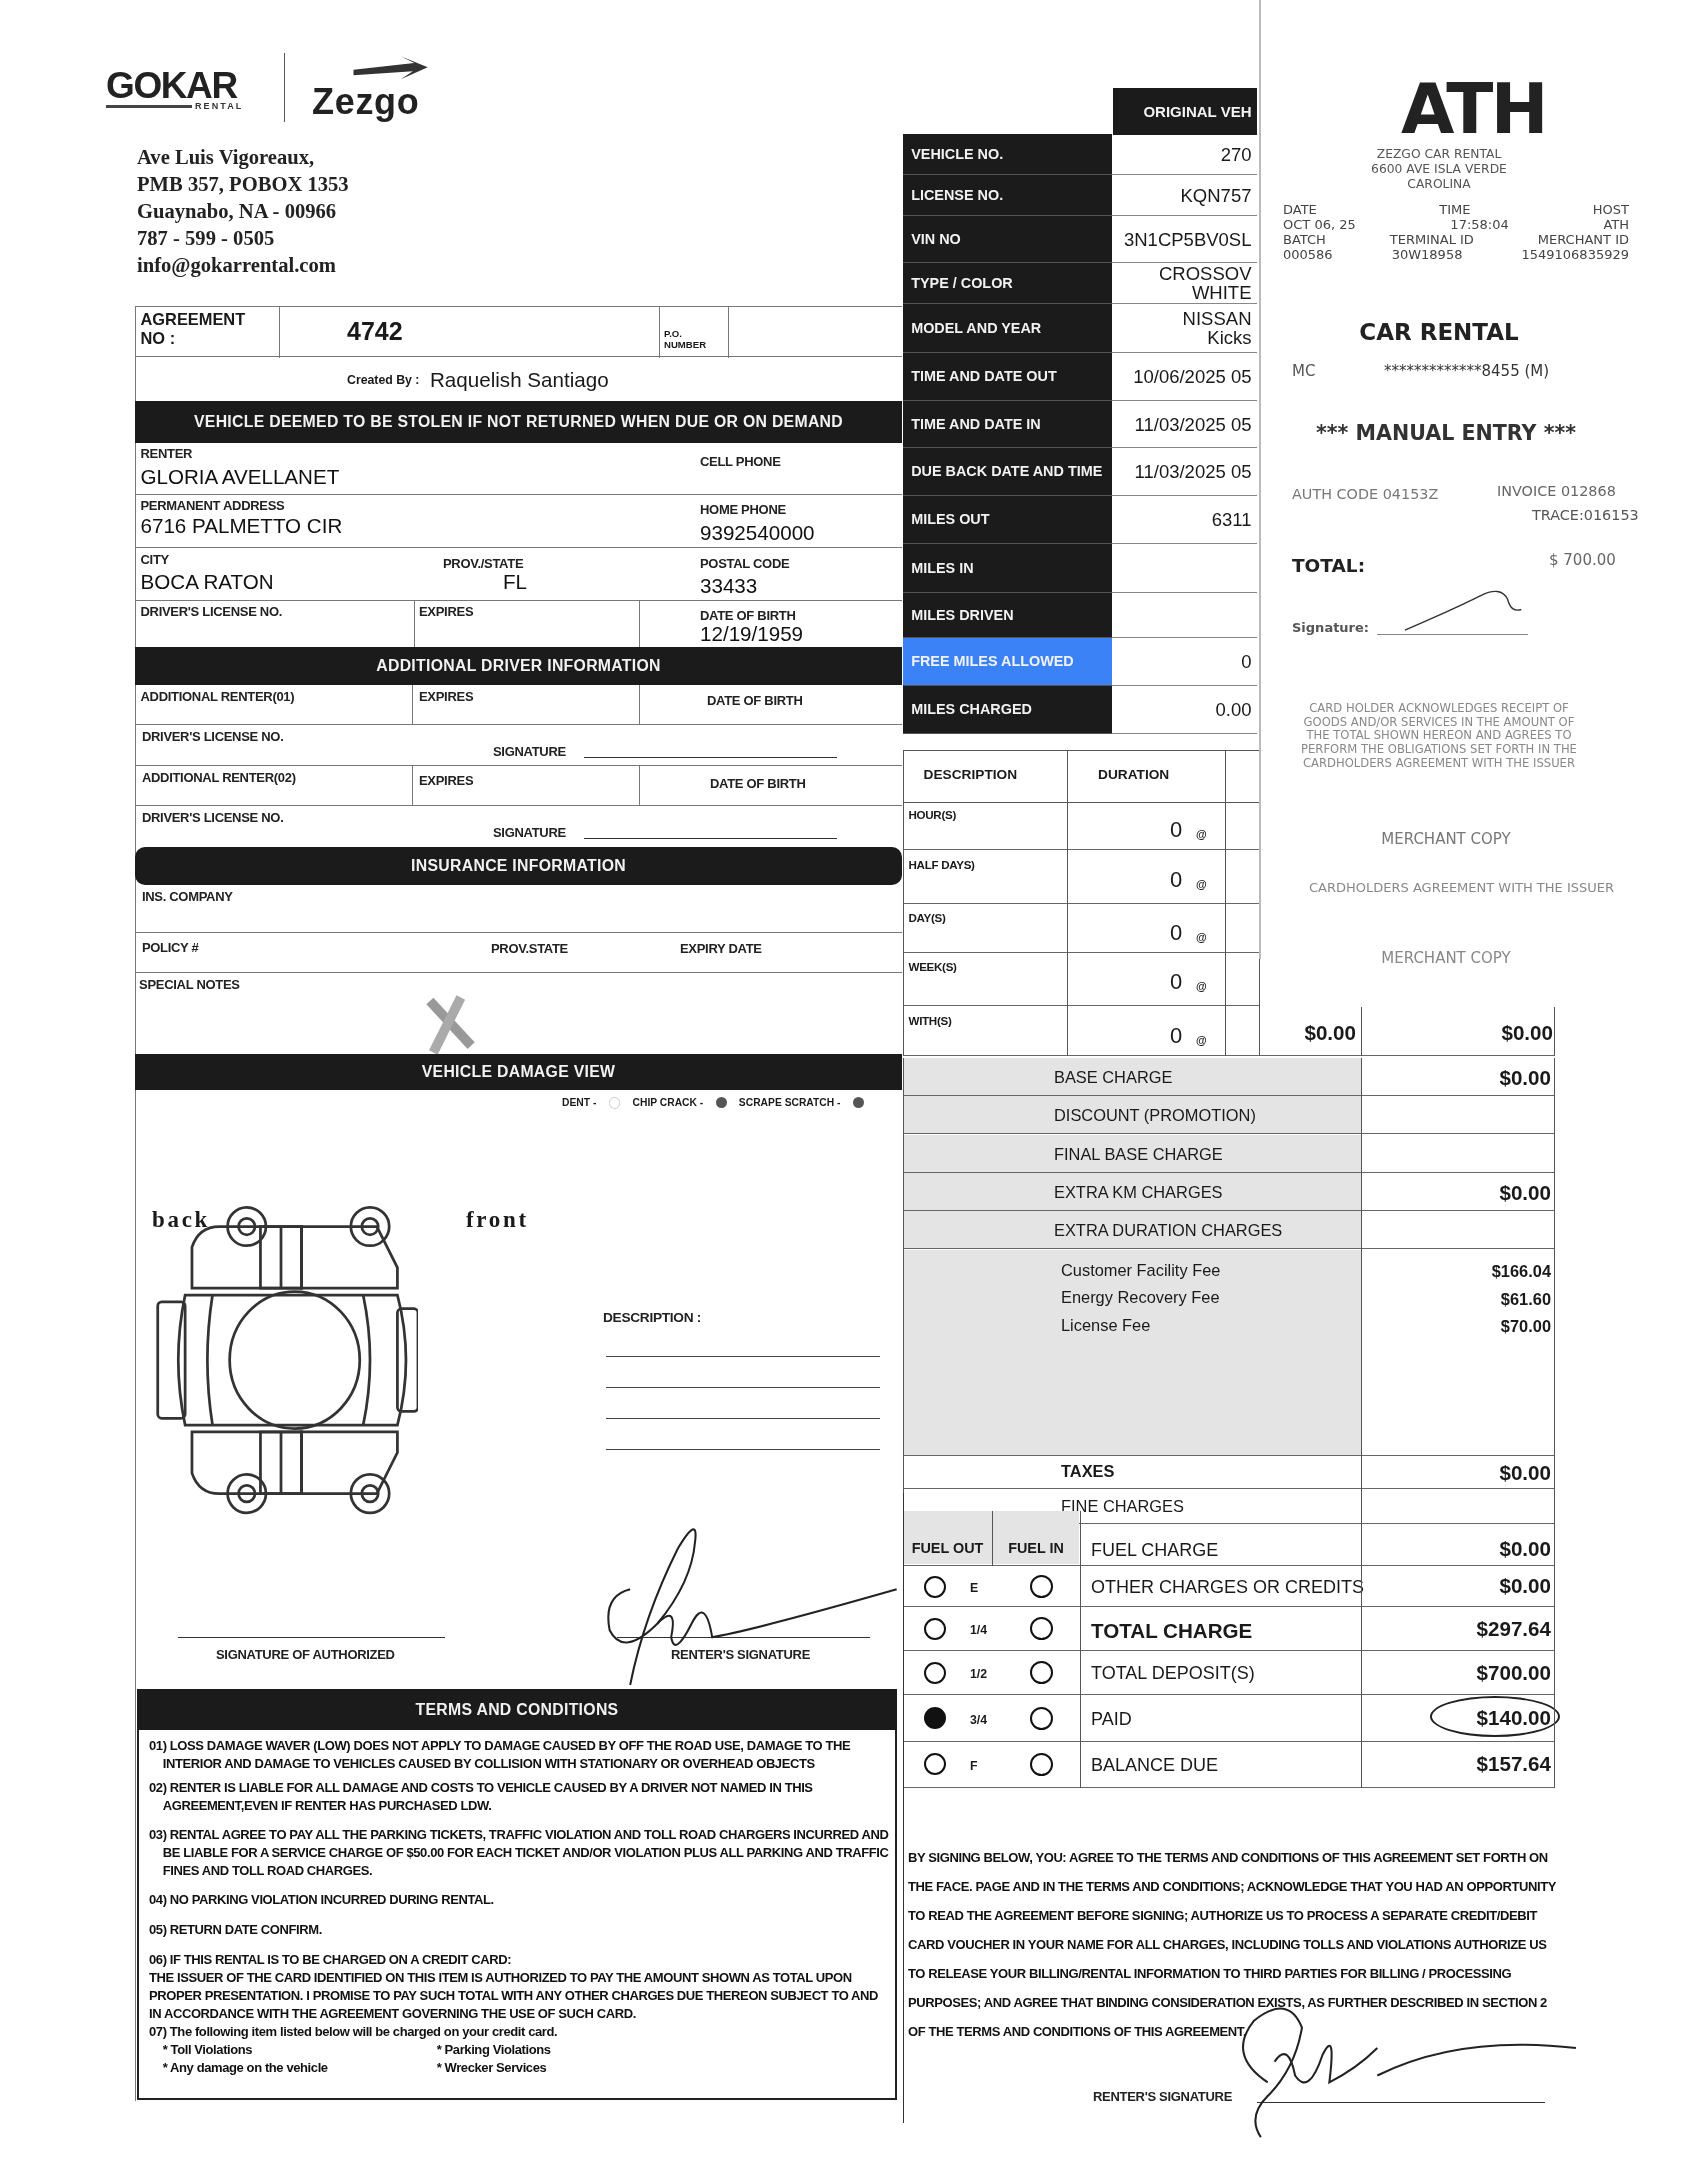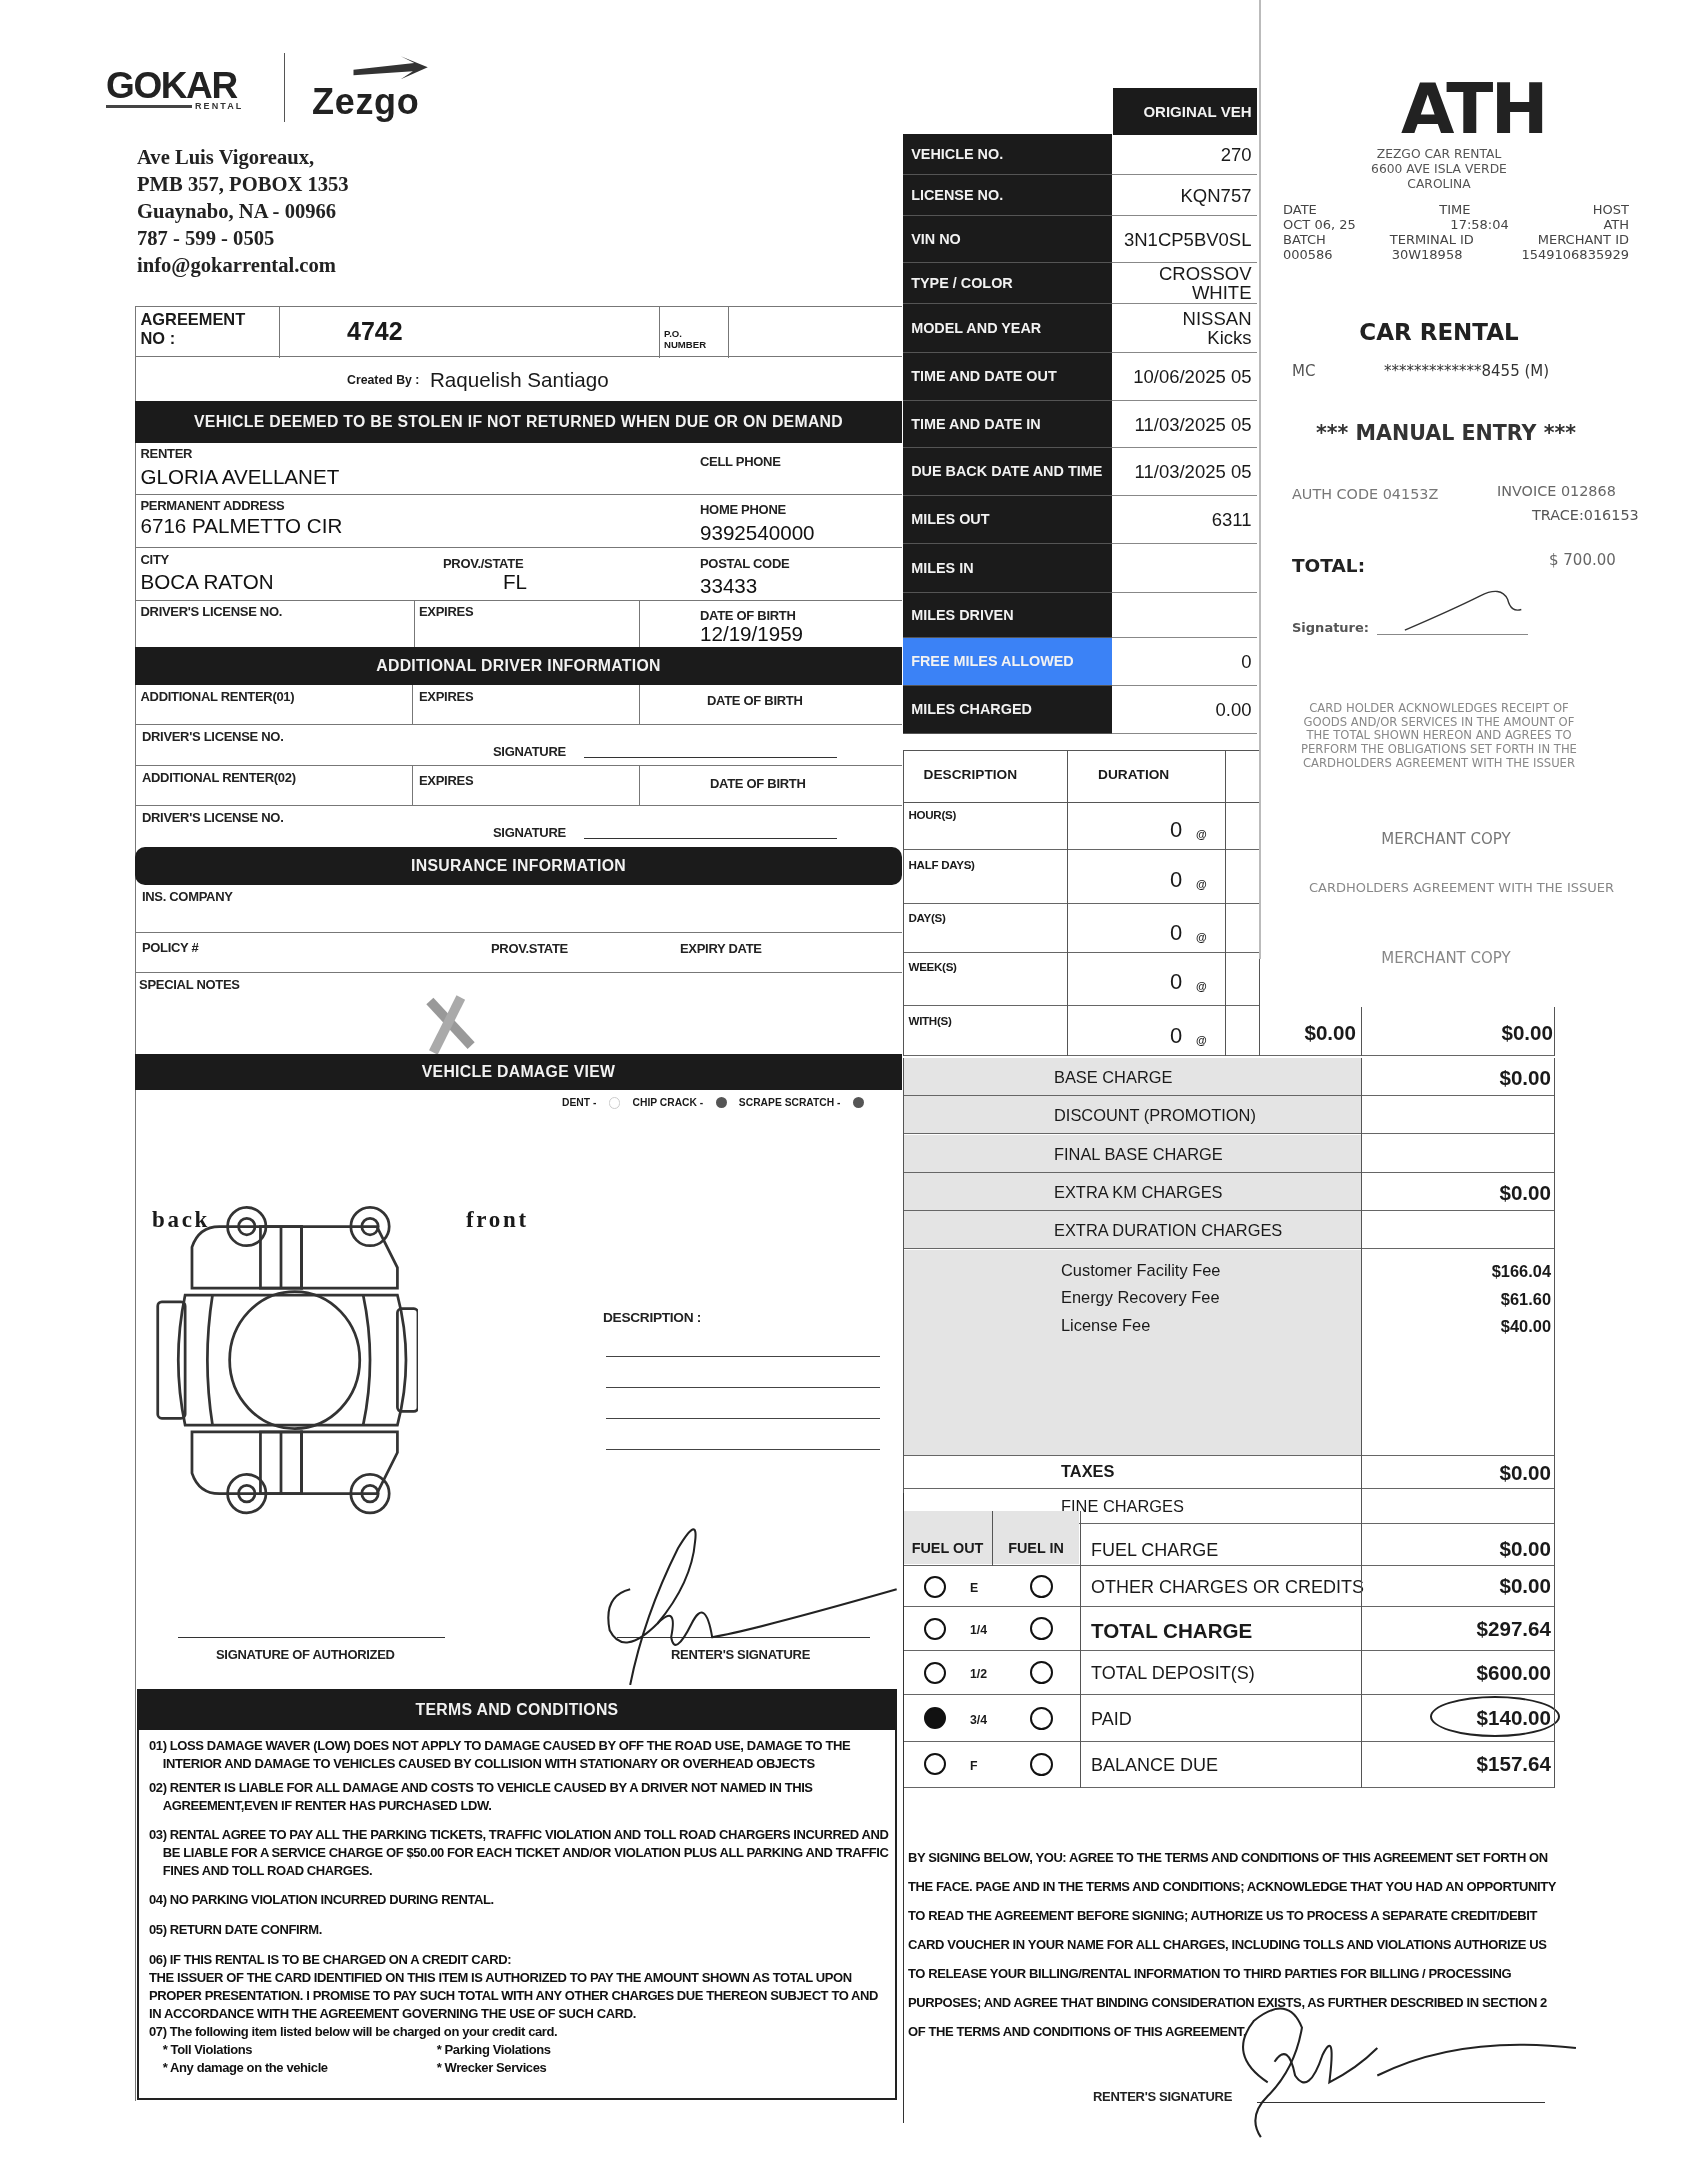--- a/index.html
+++ b/index.html
@@ -328,21 +328,21 @@
       <div style="position: absolute; left: 151px; top: 10.3px; font-size: 16.4px;">EXTRA DURATION CHARGES</div>
       <div style="position: absolute; left: 480px; top: 8.2px; width: 168px; text-align: right; font-size: 20.6px; font-weight: bold;"></div>
     </div>
     <div style="position: absolute; left: 0px; top: 192px; width: 651px; height: 206px; border-bottom: 1.4px solid rgb(102, 102, 102); box-sizing: border-box;">
       <div style="position: absolute; left: 0px; top: 0px; width: 458px; height: 100%; background: rgb(228, 228, 228);"></div>
       <div style="position: absolute; left: 158px; top: 11px; font-size: 16.4px;">Customer Facility Fee</div>
       <div style="position: absolute; left: 480px; top: 12.3px; width: 168px; text-align: right; font-size: 16.4px; font-weight: bold;">$166.04</div>
       <div style="position: absolute; left: 158px; top: 38px; font-size: 16.4px;">Energy Recovery Fee</div>
       <div style="position: absolute; left: 480px; top: 40px; width: 168px; text-align: right; font-size: 16.4px; font-weight: bold;">$61.60</div>
       <div style="position: absolute; left: 158px; top: 66px; font-size: 16.4px;">License Fee</div>
-      <div style="position: absolute; left: 480px; top: 67px; width: 168px; text-align: right; font-size: 16.4px; font-weight: bold;">$40.00</div>
+      <div style="position: absolute; left: 480px; top: 67px; width: 168px; text-align: right; font-size: 16.4px; font-weight: bold;">$70.00</div>
     </div>
     <div style="position: absolute; left: 0px; top: 397px; width: 651px; height: 34px; border-bottom: 1.4px solid rgb(102, 102, 102); box-sizing: border-box;">
       <div style="position: absolute; left: 158px; top: 6.9px; font-size: 16.4px; font-weight: bold;">TAXES</div>
       <div style="position: absolute; left: 480px; top: 5.5px; width: 168px; text-align: right; font-size: 20.6px; font-weight: bold;">$0.00</div>
     </div>
     <div style="position: absolute; left: 0px; top: 432px; width: 651px; height: 34px; border-bottom: 1.4px solid rgb(102, 102, 102); box-sizing: border-box;">
       <div style="position: absolute; left: 158px; top: 6.9px; font-size: 16.4px; font-weight: normal;">FINE CHARGES</div>
       <div style="position: absolute; left: 480px; top: 5.5px; width: 168px; text-align: right; font-size: 20.6px; font-weight: bold;"></div>
     </div>
     <div style="position: absolute; left: 0px; top: 0px; width: 1.4px; height: 466px; background: rgb(85, 85, 85);"></div>
@@ -369,21 +369,21 @@
       <div style="position: absolute; left: 67px; top: 16.4px; font-size: 12.3px; font-weight: bold;">1/4</div>
       <div style="position: absolute; left: 127px; top: 10.3px; width: 23px; height: 23px; border: 2.7px solid rgb(17, 17, 17); border-radius: 50%; box-sizing: border-box; background: transparent;"></div>
       <div style="position: absolute; left: 188px; top: 12.3px; font-weight: bold; font-size: 20.6px;">TOTAL CHARGE</div>
       <div style="position: absolute; left: 480px; top: 9.6px; width: 168px; text-align: right; font-size: 20.6px; font-weight: bold;">$297.64</div>
     </div>
     <div style="position: absolute; left: 0px; top: 140px; width: 651px; height: 44px; border-bottom: 1.4px solid rgb(102, 102, 102); box-sizing: border-box;">
       <div style="position: absolute; left: 20.6px; top: 11px; width: 22px; height: 22px; border: 2.7px solid rgb(17, 17, 17); border-radius: 50%; box-sizing: border-box; background: transparent;"></div>
       <div style="position: absolute; left: 67px; top: 16.4px; font-size: 12.3px; font-weight: bold;">1/2</div>
       <div style="position: absolute; left: 127px; top: 10.3px; width: 23px; height: 23px; border: 2.7px solid rgb(17, 17, 17); border-radius: 50%; box-sizing: border-box; background: transparent;"></div>
       <div style="position: absolute; left: 188px; top: 12.3px; font-size: 18px;">TOTAL DEPOSIT(S)</div>
-      <div style="position: absolute; left: 480px; top: 9.6px; width: 168px; text-align: right; font-size: 20.6px; font-weight: bold;">$600.00</div>
+      <div style="position: absolute; left: 480px; top: 9.6px; width: 168px; text-align: right; font-size: 20.6px; font-weight: bold;">$700.00</div>
     </div>
     <div style="position: absolute; left: 0px; top: 184px; width: 651px; height: 47px; border-bottom: 1.4px solid rgb(102, 102, 102); box-sizing: border-box;">
       <div style="position: absolute; left: 20.6px; top: 12.3px; width: 22px; height: 22px; border: 2.7px solid rgb(17, 17, 17); border-radius: 50%; box-sizing: border-box; background: rgb(17, 17, 17);"></div>
       <div style="position: absolute; left: 67px; top: 18px; font-size: 12.3px; font-weight: bold;">3/4</div>
       <div style="position: absolute; left: 127px; top: 11.6px; width: 23px; height: 23px; border: 2.7px solid rgb(17, 17, 17); border-radius: 50%; box-sizing: border-box; background: transparent;"></div>
       <div style="position: absolute; left: 188px; top: 13.7px; font-size: 18px;">PAID</div>
       <div style="position: absolute; left: 480px; top: 11px; width: 168px; text-align: right; font-size: 20.6px; font-weight: bold;">$140.00</div>
       <div style="position: absolute; left: 527px; top: 1.4px; width: 130px; height: 41px; border: 2.1px solid rgb(34, 34, 34); border-radius: 50%; box-sizing: border-box;"></div>
     </div>
     <div style="position: absolute; left: 0px; top: 230px; width: 651px; height: 47px; border-bottom: 1.4px solid rgb(102, 102, 102); box-sizing: border-box;">

